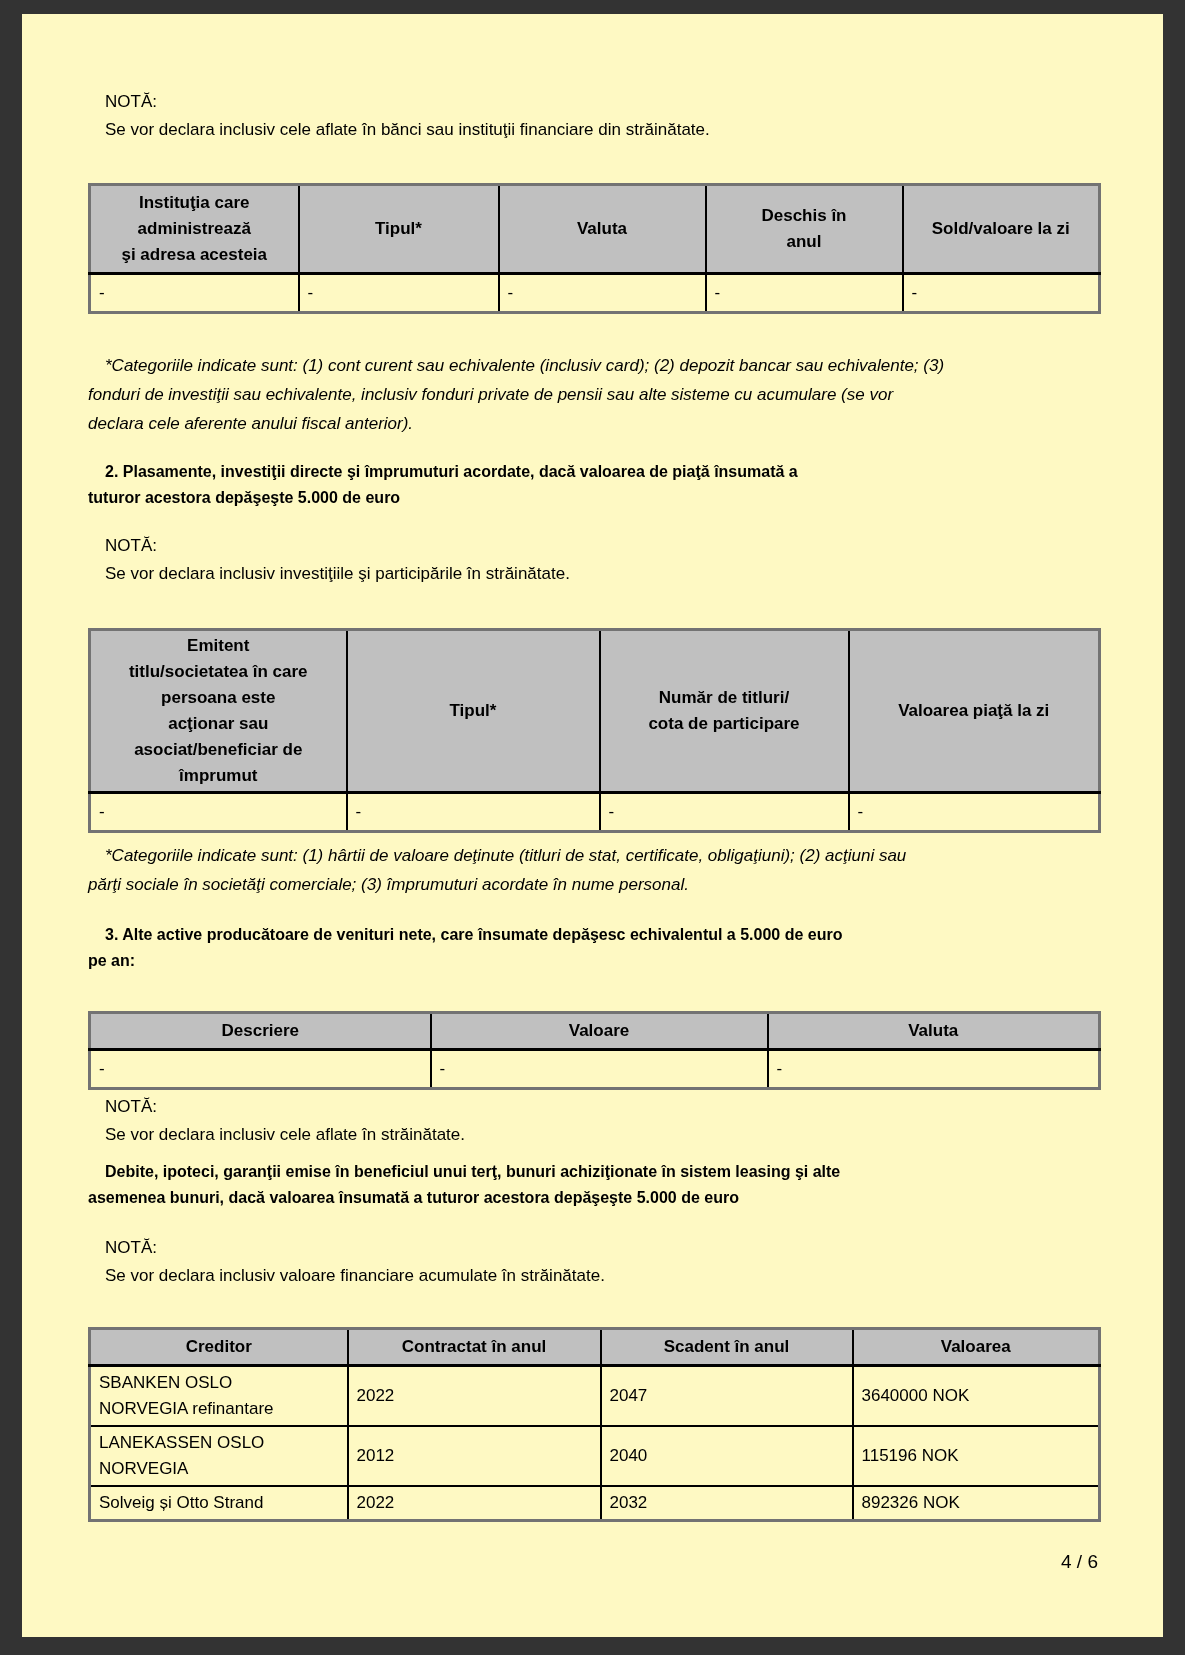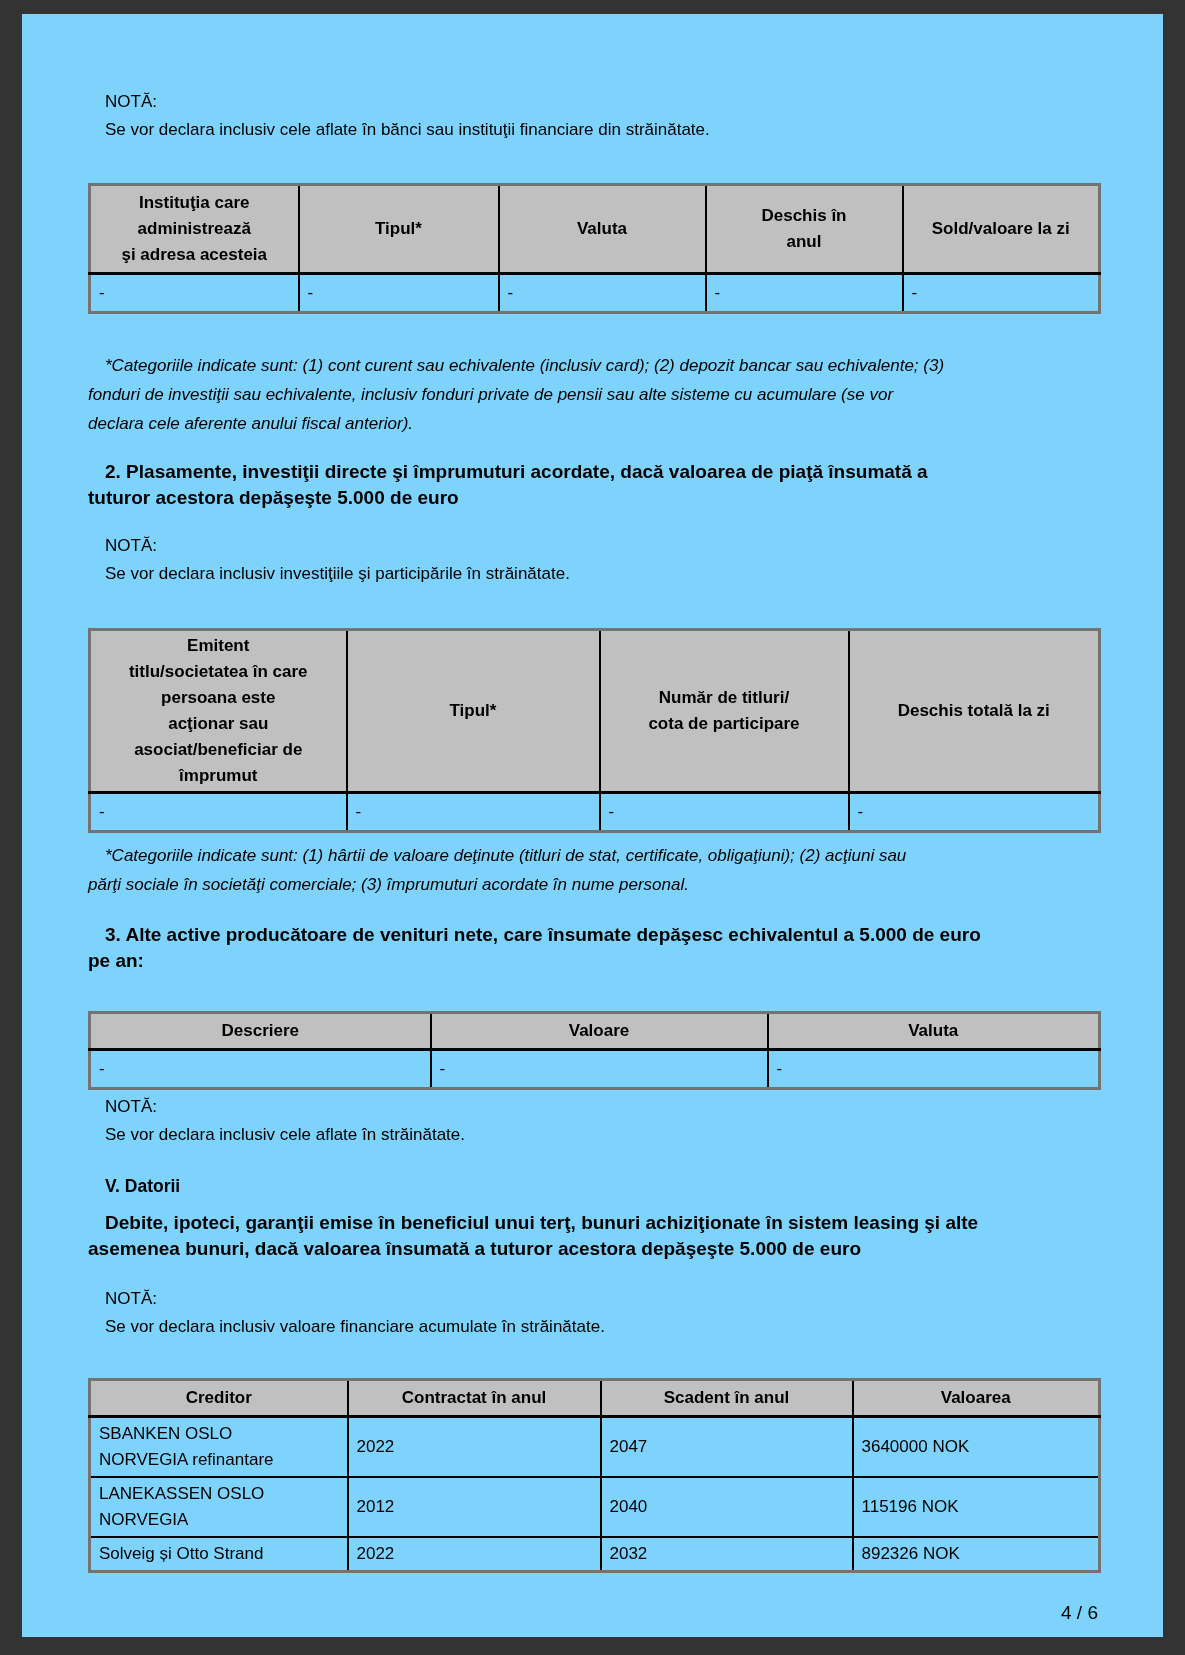--- a/index.html
+++ b/index.html
@@ -8,39 +8,39 @@
     background: #333333;
     font-family: "Liberation Sans", "DejaVu Sans", sans-serif;
     color: #000;
     overflow: hidden;
     position: relative;
   }
   .page {
     position: absolute;
     left: 22px; top: 14px;
     width: 1141px; height: 1623px;
-    background: #7dd3fc;
+    background: #fef9c3;
     box-sizing: border-box;
   }
   .content {
     padding: 74px 65px 0 66px;
     font-size: 17px;
   }
   p { margin: 0; }
   .nota { margin-left: 17px; line-height: 28px; }
   .nota-label { margin-left: 17px; line-height: 28px; }
   .footnote {
     font-style: italic;
     line-height: 29px;
     text-indent: 17px;
     white-space: pre-line;
   }
   .heading {
     font-weight: 700;
-    font-size: 19px;
+    font-size: 16px;
     line-height: 26px;
     text-indent: 17px;
     white-space: pre-line;
   }
   .heading-plain { font-weight: 700; font-size: 17.5px; line-height: 27px; margin-left: 17px; }
   table {
     border-collapse: collapse;
     table-layout: fixed;
     width: 1010px;
     border: 3px solid #737373;
@@ -145,21 +145,21 @@
           <tr>
         <th>Emitent
 titlu/societatea în care
 persoana este
 acţionar sau
 asociat/beneficiar de
 împrumut</th>
         <th>Tipul*</th>
         <th>Număr de titluri/
 cota de participare</th>
-        <th>Deschis totală la zi</th>
+        <th>Valoarea piaţă la zi</th>
       </tr>
       <tr>
         <td>-</td>
         <td>-</td>
         <td>-</td>
         <td>-</td>
       </tr>
     </tbody>
       </table>
 
@@ -185,21 +185,20 @@
         <td>-</td>
         <td>-</td>
         <td>-</td>
       </tr>
     </tbody>
       </table>
 
     <p class="nota-label mt-nota3">NOTĂ:</p>
     <p class="nota">Se vor declara inclusiv cele aflate în străinătate.</p>
 
-    <p class="heading-plain mt-datorii">V. Datorii</p>
     <p class="heading mt-debite">Debite, ipoteci, garanţii emise în beneficiul unui terţ, bunuri achiziţionate în sistem leasing şi alte
 asemenea bunuri, dacă valoarea însumată a tuturor acestora depăşeşte 5.000 de euro</p>
 
     <p class="nota-label mt-nota4">NOTĂ:</p>
     <p class="nota">Se vor declara inclusiv valoare financiare acumulate în străinătate.</p>
 
     <table class="t4 mt-table4">
       <colgroup>
           <col style="width:258px">
           <col style="width:253px">

